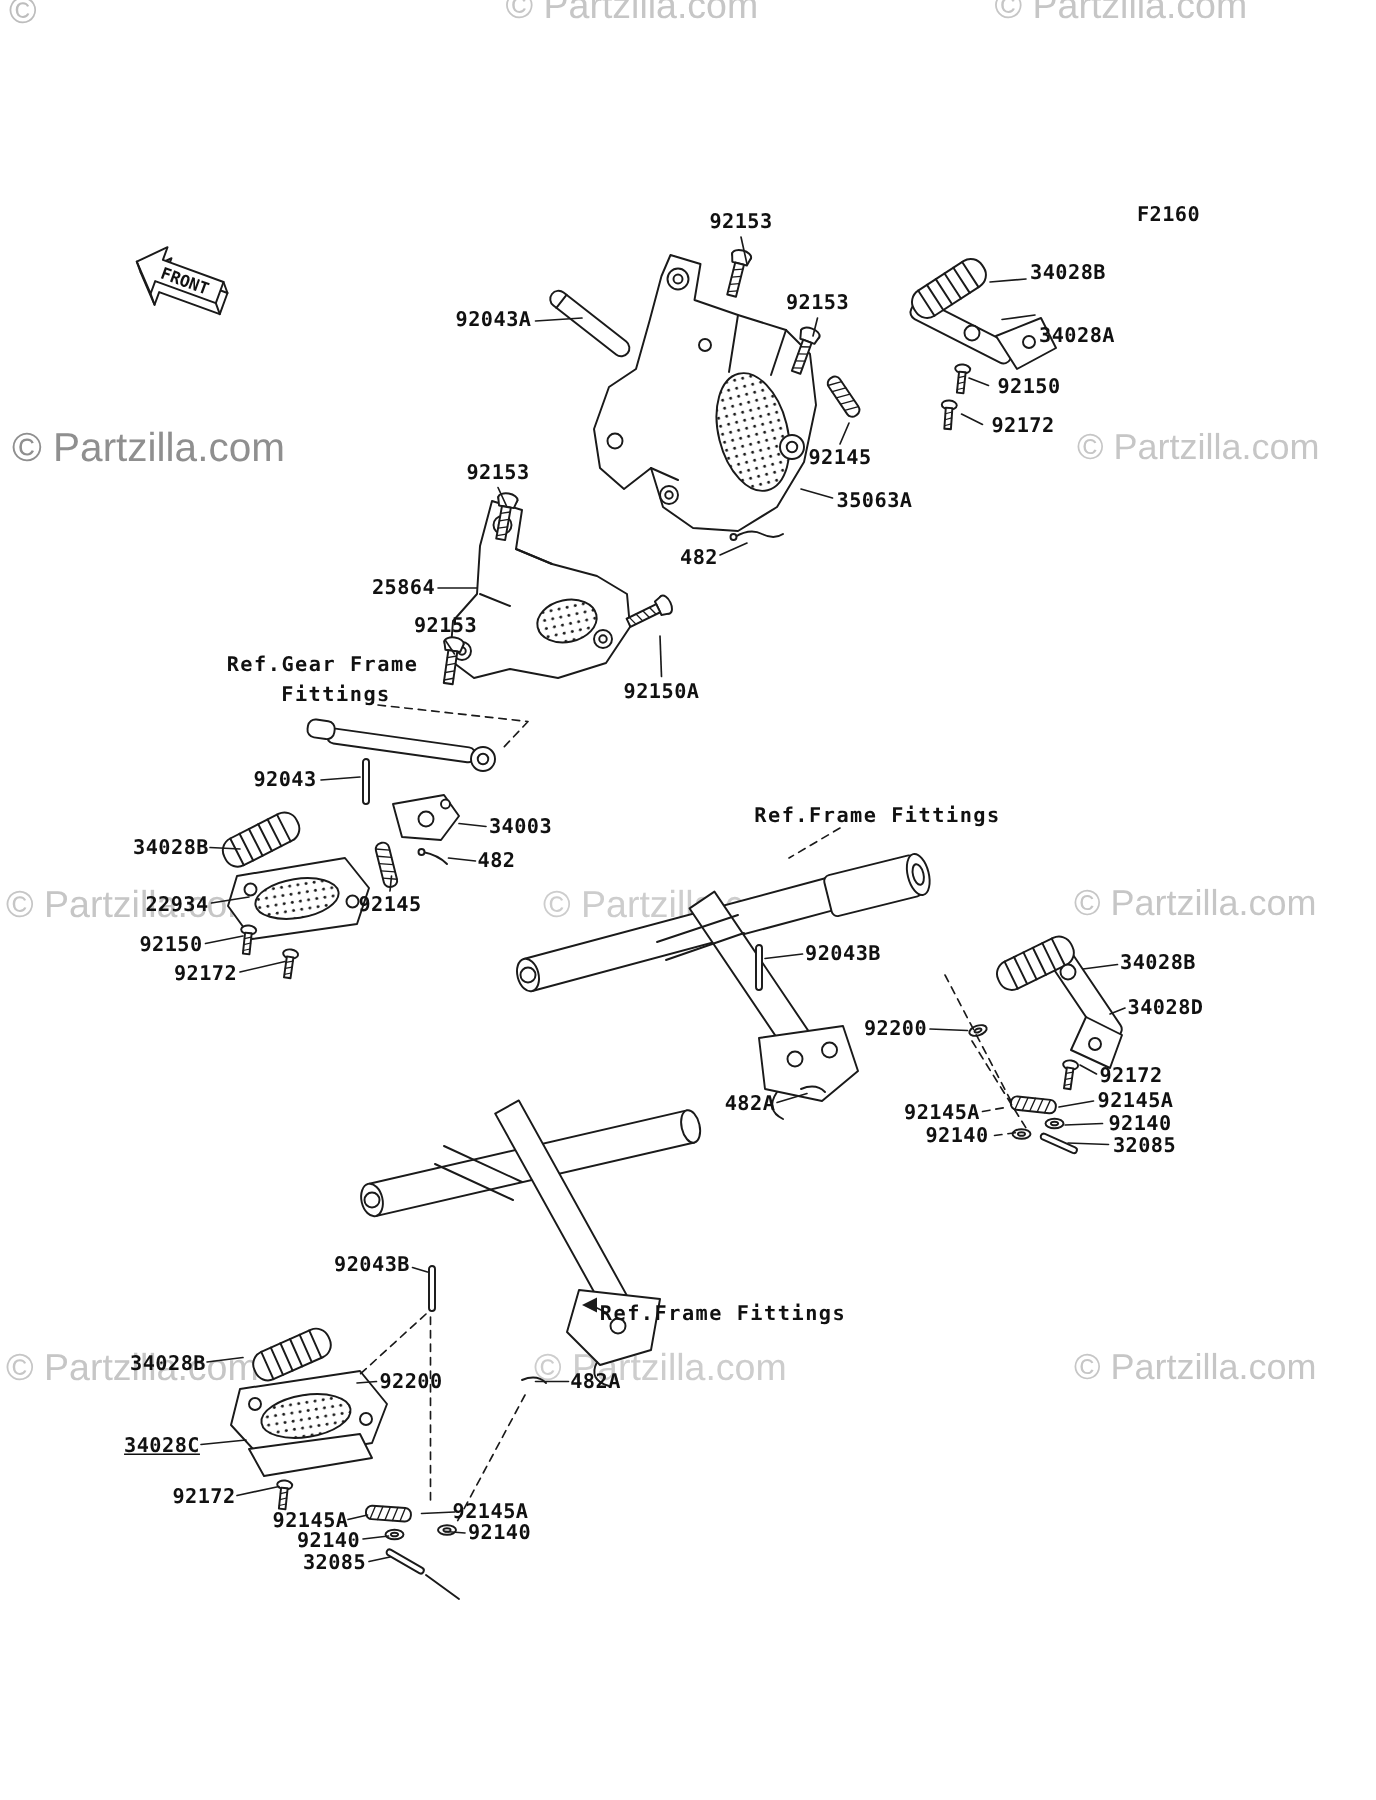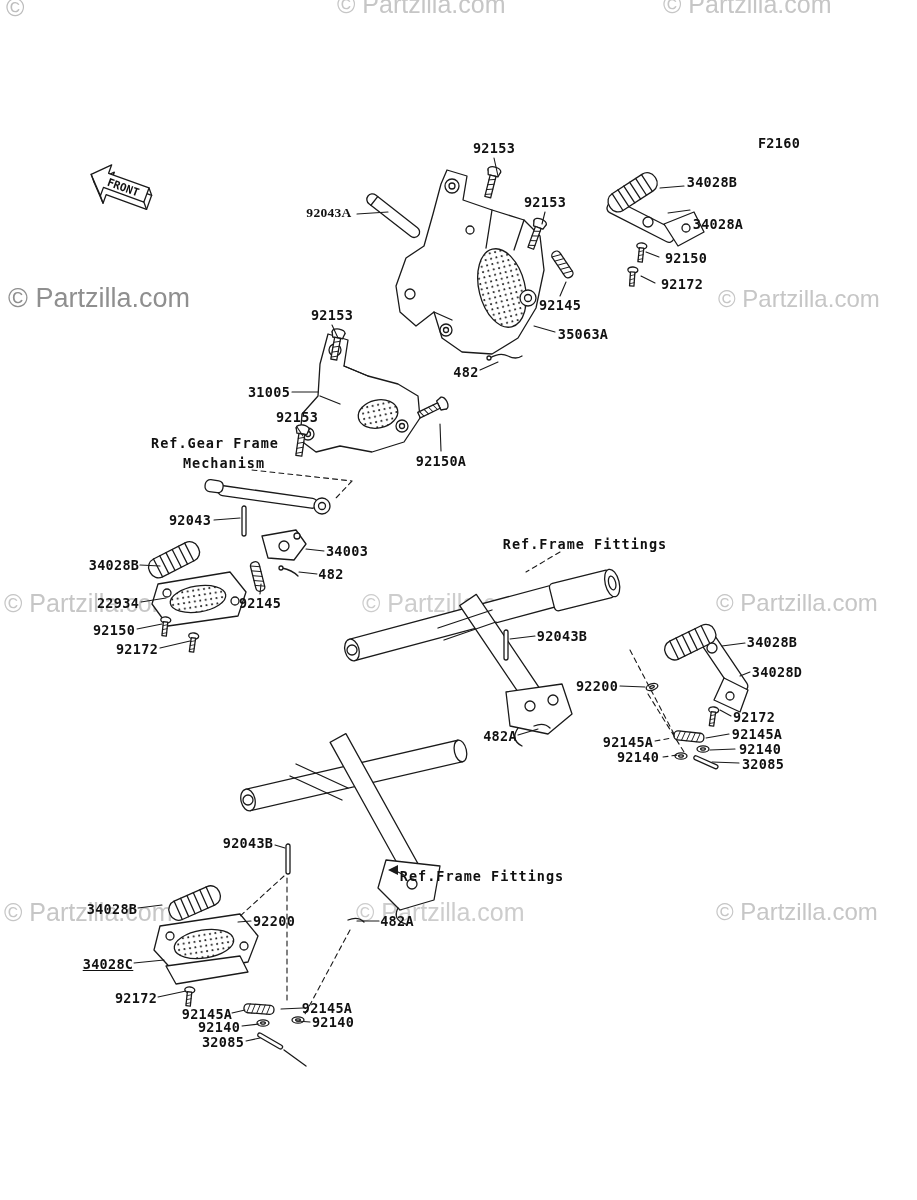--- a/index.html
+++ b/index.html
@@ -290,33 +290,33 @@
         <path d="M246,1041 L260,1038"></path>
       </g>
     </g>
   </svg>
 
   <div id="labels">
     <div class="part-label" style="left:779px;top:143px">F2160</div>
   <div class="part-label" style="left: 494px; top: 148px;">92153</div>
       <div class="part-label" style="left: 712px; top: 182px;">34028B</div>
       <div class="part-label" style="left: 718px; top: 224px;">34028A</div>
-      <div class="part-label" style="left: 329px; top: 213px; font-family: Liberation Serif, serif;">92043A</div>
+      <div class="part-label" style="left: 329px; top: 213px;">92043A</div>
       <div class="part-label" style="left: 545px; top: 202px;">92153</div>
       <div class="part-label" style="left: 686px; top: 258px;">92150</div>
       <div class="part-label" style="left: 682px; top: 284px;">92172</div>
       <div class="part-label" style="left: 560px; top: 305px;">92145</div>
       <div class="part-label" style="left: 583px; top: 334px;">35063A</div>
       <div class="part-label" style="left: 332px; top: 315px;">92153</div>
       <div class="part-label" style="left: 466px; top: 372px;">482</div>
-      <div class="part-label" style="left: 269px; top: 392px;">31005</div>
+      <div class="part-label" style="left: 269px; top: 392px;">25864</div>
       <div class="part-label" style="left: 297px; top: 417px;">92153</div>
       <div class="part-label" style="left: 441px; top: 461px;">92150A</div>
       <div class="part-label ref" style="left: 215px; top: 443px;">Ref.Gear Frame</div>
-      <div class="part-label ref" style="left: 224px; top: 463px;">Mechanism</div>
+      <div class="part-label ref" style="left: 224px; top: 463px;">Fittings</div>
       <div class="part-label" style="left: 190px; top: 520px;">92043</div>
       <div class="part-label" style="left: 347px; top: 551px;">34003</div>
       <div class="part-label" style="left: 331px; top: 574px;">482</div>
       <div class="part-label" style="left: 114px; top: 565px;">34028B</div>
       <div class="part-label" style="left: 118px; top: 603px;">22934</div>
       <div class="part-label" style="left: 260px; top: 603px;">92145</div>
       <div class="part-label" style="left: 114px; top: 630px;">92150</div>
       <div class="part-label" style="left: 137px; top: 649px;">92172</div>
       <div class="part-label ref" style="left: 585px; top: 544px;">Ref.Frame Fittings</div>
       <div class="part-label" style="left: 562px; top: 636px;">92043B</div>

